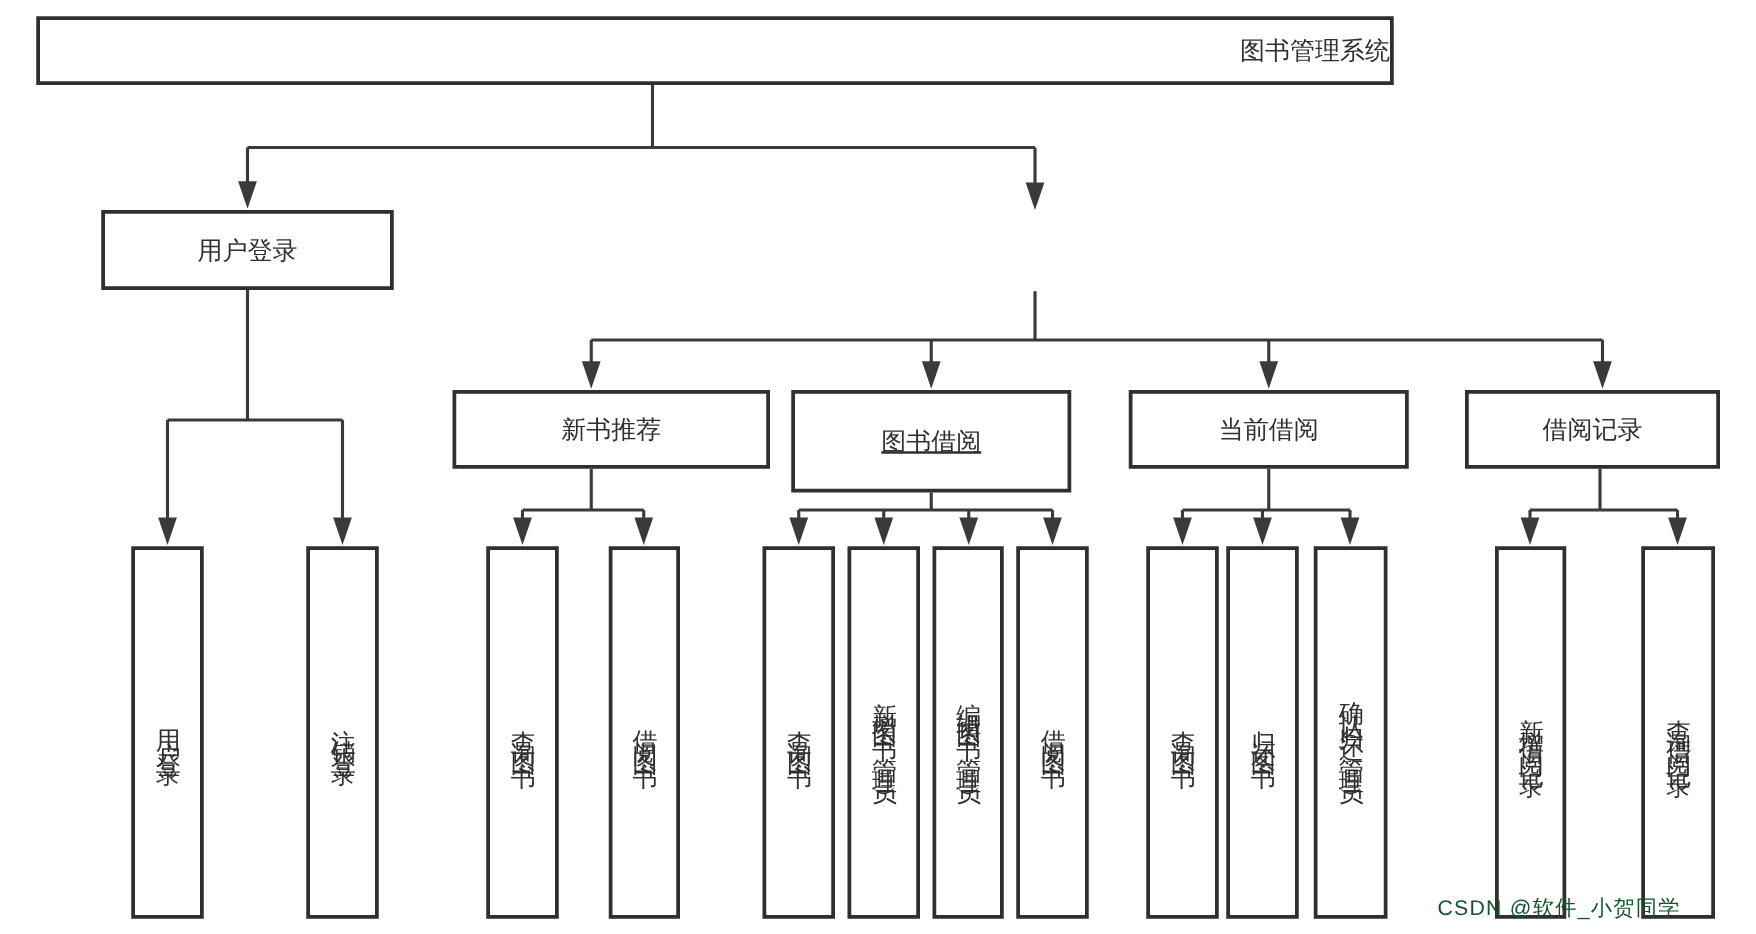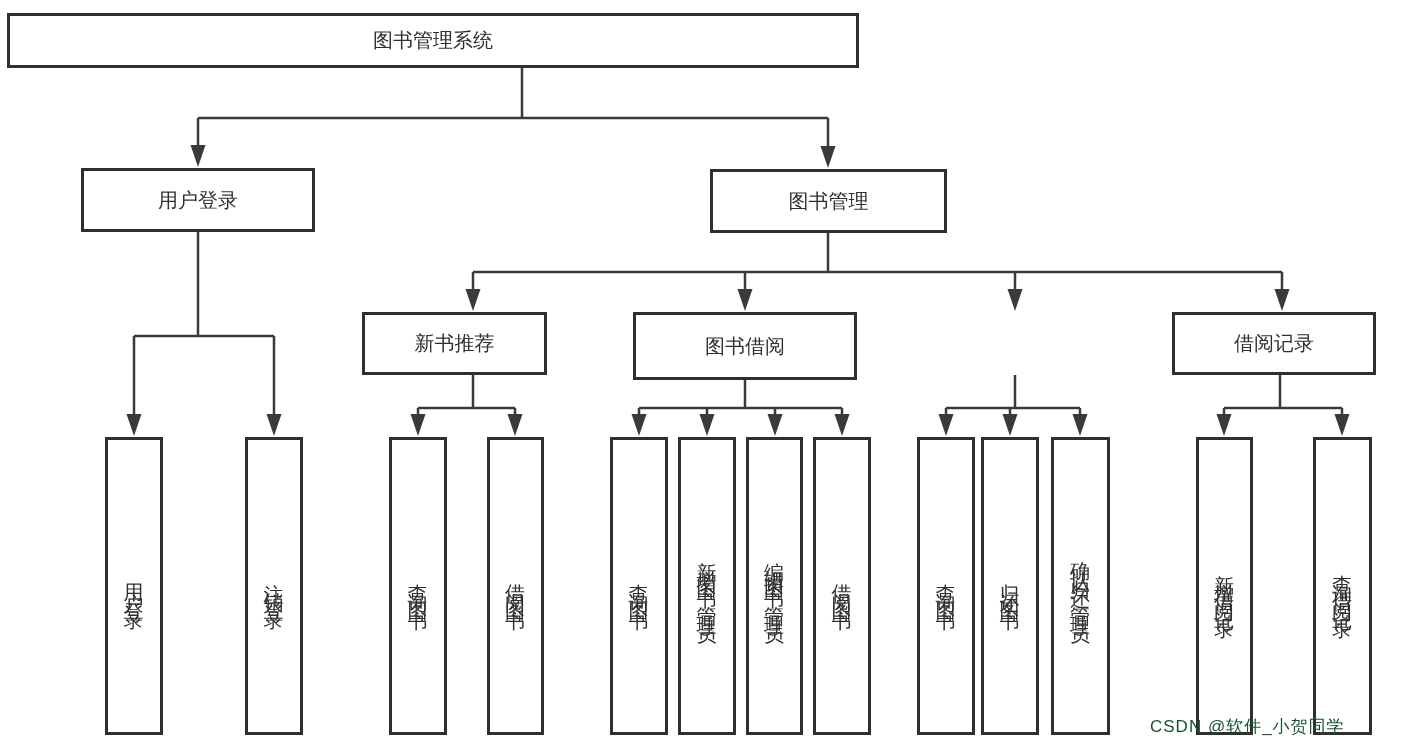--- a/index.html
+++ b/index.html
@@ -12,25 +12,25 @@
     position:absolute;box-sizing:border-box;background:#fff;border:3px solid #2f2f2f;
     display:flex;align-items:center;justify-content:center;
     font-size:20px;color:#2f2f2f;z-index:2;
   }
   .leaf{z-index:2;}
   .leaf .vtext{
     writing-mode:vertical-lr;text-orientation:mixed;
     font-size:20px;letter-spacing:9px;line-height:1;white-space:nowrap;
   }
   
-  .n-root    {left:7px;  top:13px;  width:852px;height:55px;}
+  .n-root    {left:29px;  top:13px;  width:1086px;height:55px;justify-content:flex-end;}
   .n-login   {left:81px;  top:168px; width:234px; height:64px;}
   .n-mgmt    {left:710px; top:169px; width:237px; height:64px;}
-  .n-rec     {left:362px; top:312px; width:185px; height:63px;}
-  .n-borrow  {left:633px; top:312px; width:224px; height:68px;}
+  .n-rec     {left:362px; top:312px; width:254px; height:63px;}
+  .n-borrow  {left:633px; top:312px; width:224px; height:82px;text-decoration:underline;}
   .n-current {left:903px; top:312px; width:224px; height:63px;}
   .n-records {left:1172px;top:312px; width:204px; height:63px;}
   .l1 {left:105px; top:437px;width:58px;height:298px;}
   .l2 {left:245px; top:437px;width:58px;height:298px;}
   .l3 {left:389px; top:437px;width:58px;height:298px;}
   .l4 {left:487px; top:437px;width:57px;height:298px;}
   .l5 {left:610px; top:437px;width:58px;height:298px;}
   .l6 {left:678px; top:437px;width:58px;height:298px;}
   .l7 {left:746px; top:437px;width:57px;height:298px;}
   .l8 {left:813px; top:437px;width:58px;height:298px;}
@@ -89,29 +89,29 @@
     </g>
   </svg>
 
   <div class="node n-root">
     <span>图书管理系统</span>
   </div>
 
   <div class="node n-login">
     <span>用户登录</span>
   </div>
-  <div class="node n-mgmt">
-    <span>图书管理</span>
-  </div>
 
   <div class="node n-rec">
     <span>新书推荐</span>
   </div>
   <div class="node n-borrow">
     <span>图书借阅</span>
+  </div>
+  <div class="node n-current">
+    <span>当前借阅</span>
   </div>
   <div class="node n-records">
     <span>借阅记录</span>
   </div>
 
   <div class="node leaf l1">
     <span class="vtext">用户登录</span>
   </div>
   <div class="node leaf l2">
     <span class="vtext">注销登录</span>

